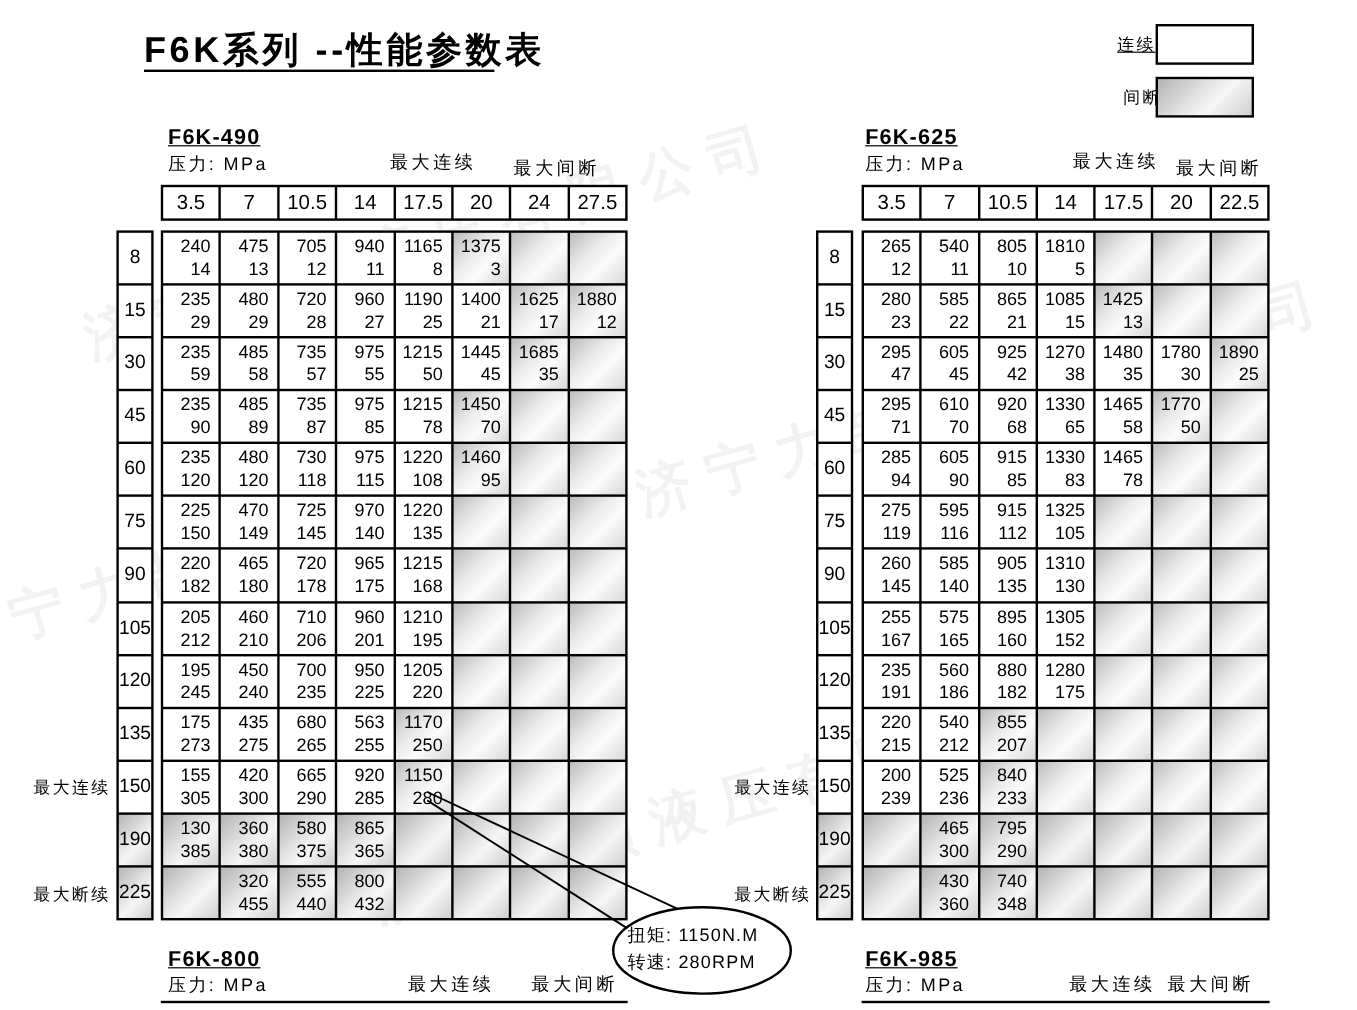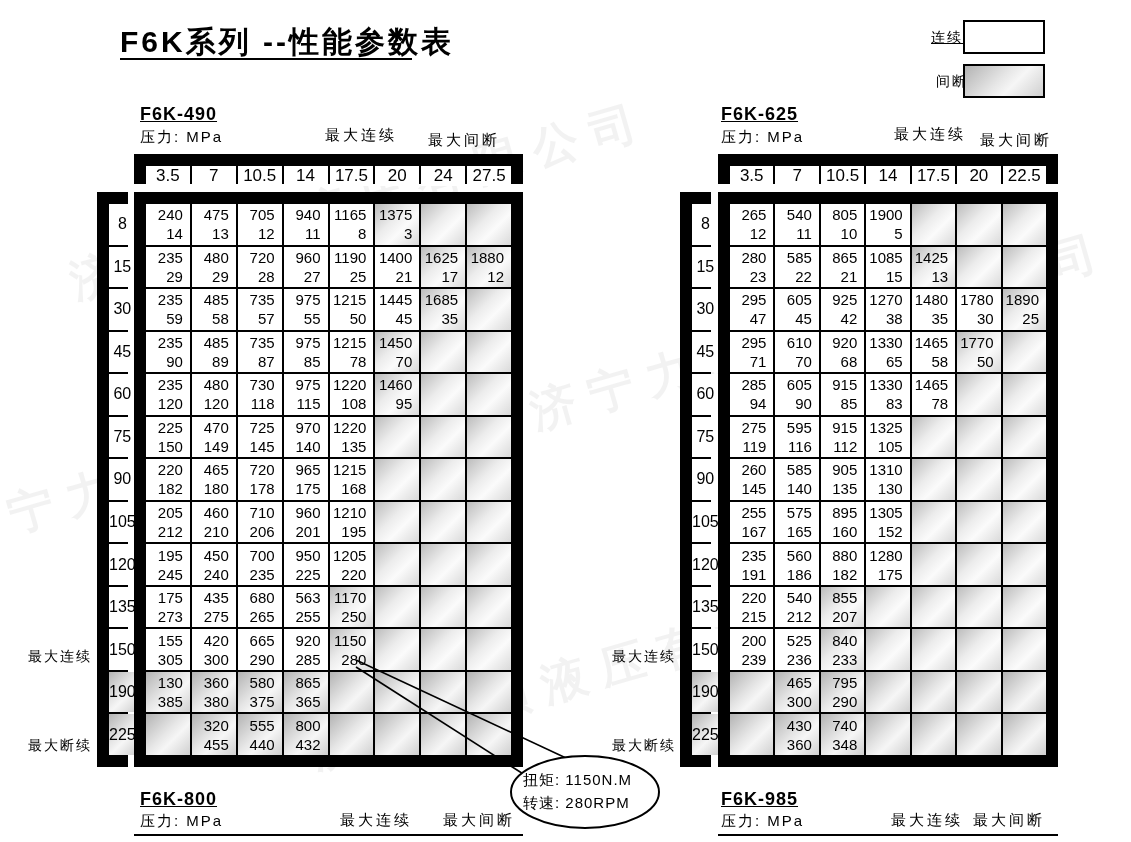--- a/index.html
+++ b/index.html
@@ -13,21 +13,21 @@
   .title-rule { background:#000; height:2px; }
   
   .legend-label { font-size:14px; letter-spacing:2px; }
   .legend-box { width:78px; height:30px; border:2px solid #000; background:#fff; }
   
   .tname { font-size:18px; font-weight:bold; letter-spacing:1px;text-decoration:underline; }
   .plabel { font-size:15px; letter-spacing:2px; }
   .hlabel { font-size:15px; letter-spacing:3px; white-space:nowrap; }
   .side-label { font-size:14px; letter-spacing:2px; text-align:right; width:78px; }
   
-  .bgrid { background:#000; display:grid; gap:2px; padding:12px; box-sizing:border-box; }
+  .bgrid { background:#000; display:grid; gap:2px; padding:2px; box-sizing:border-box; }
   .hcell { background:#fff; display:flex; align-items:center; justify-content:center;
            font-size:17px; }
   .rcell { background:#fff; display:flex; align-items:center; justify-content:center;
            font-size:16px; }
   .cell  { background:#fff; display:flex; flex-direction:column; justify-content:center;
            align-items:flex-end; padding-right:7px; font-size:15px; line-height:19px;
            box-sizing:border-box; }
   .shade { background:linear-gradient(135deg,#bcbcbc 0%,#ececec 40%,#fbfbfb 62%,#d9d9d9 100%); }
   .shade-strong { background:linear-gradient(135deg,#b3b3b3 0%,#e6e6e6 45%,#f6f6f6 62%,#cfcfcf 100%); }
   
@@ -440,21 +440,21 @@
       </div>
       <div class="cell">
         <span>540</span>
         <span>11</span>
       </div>
       <div class="cell">
         <span>805</span>
         <span>10</span>
       </div>
       <div class="cell">
-        <span>1900</span>
+        <span>1810</span>
         <span>5</span>
       </div>
       <div class="cell shade"></div>
       <div class="cell shade"></div>
       <div class="cell shade"></div>
       <div class="cell">
         <span>280</span>
         <span>23</span>
       </div>
       <div class="cell">

